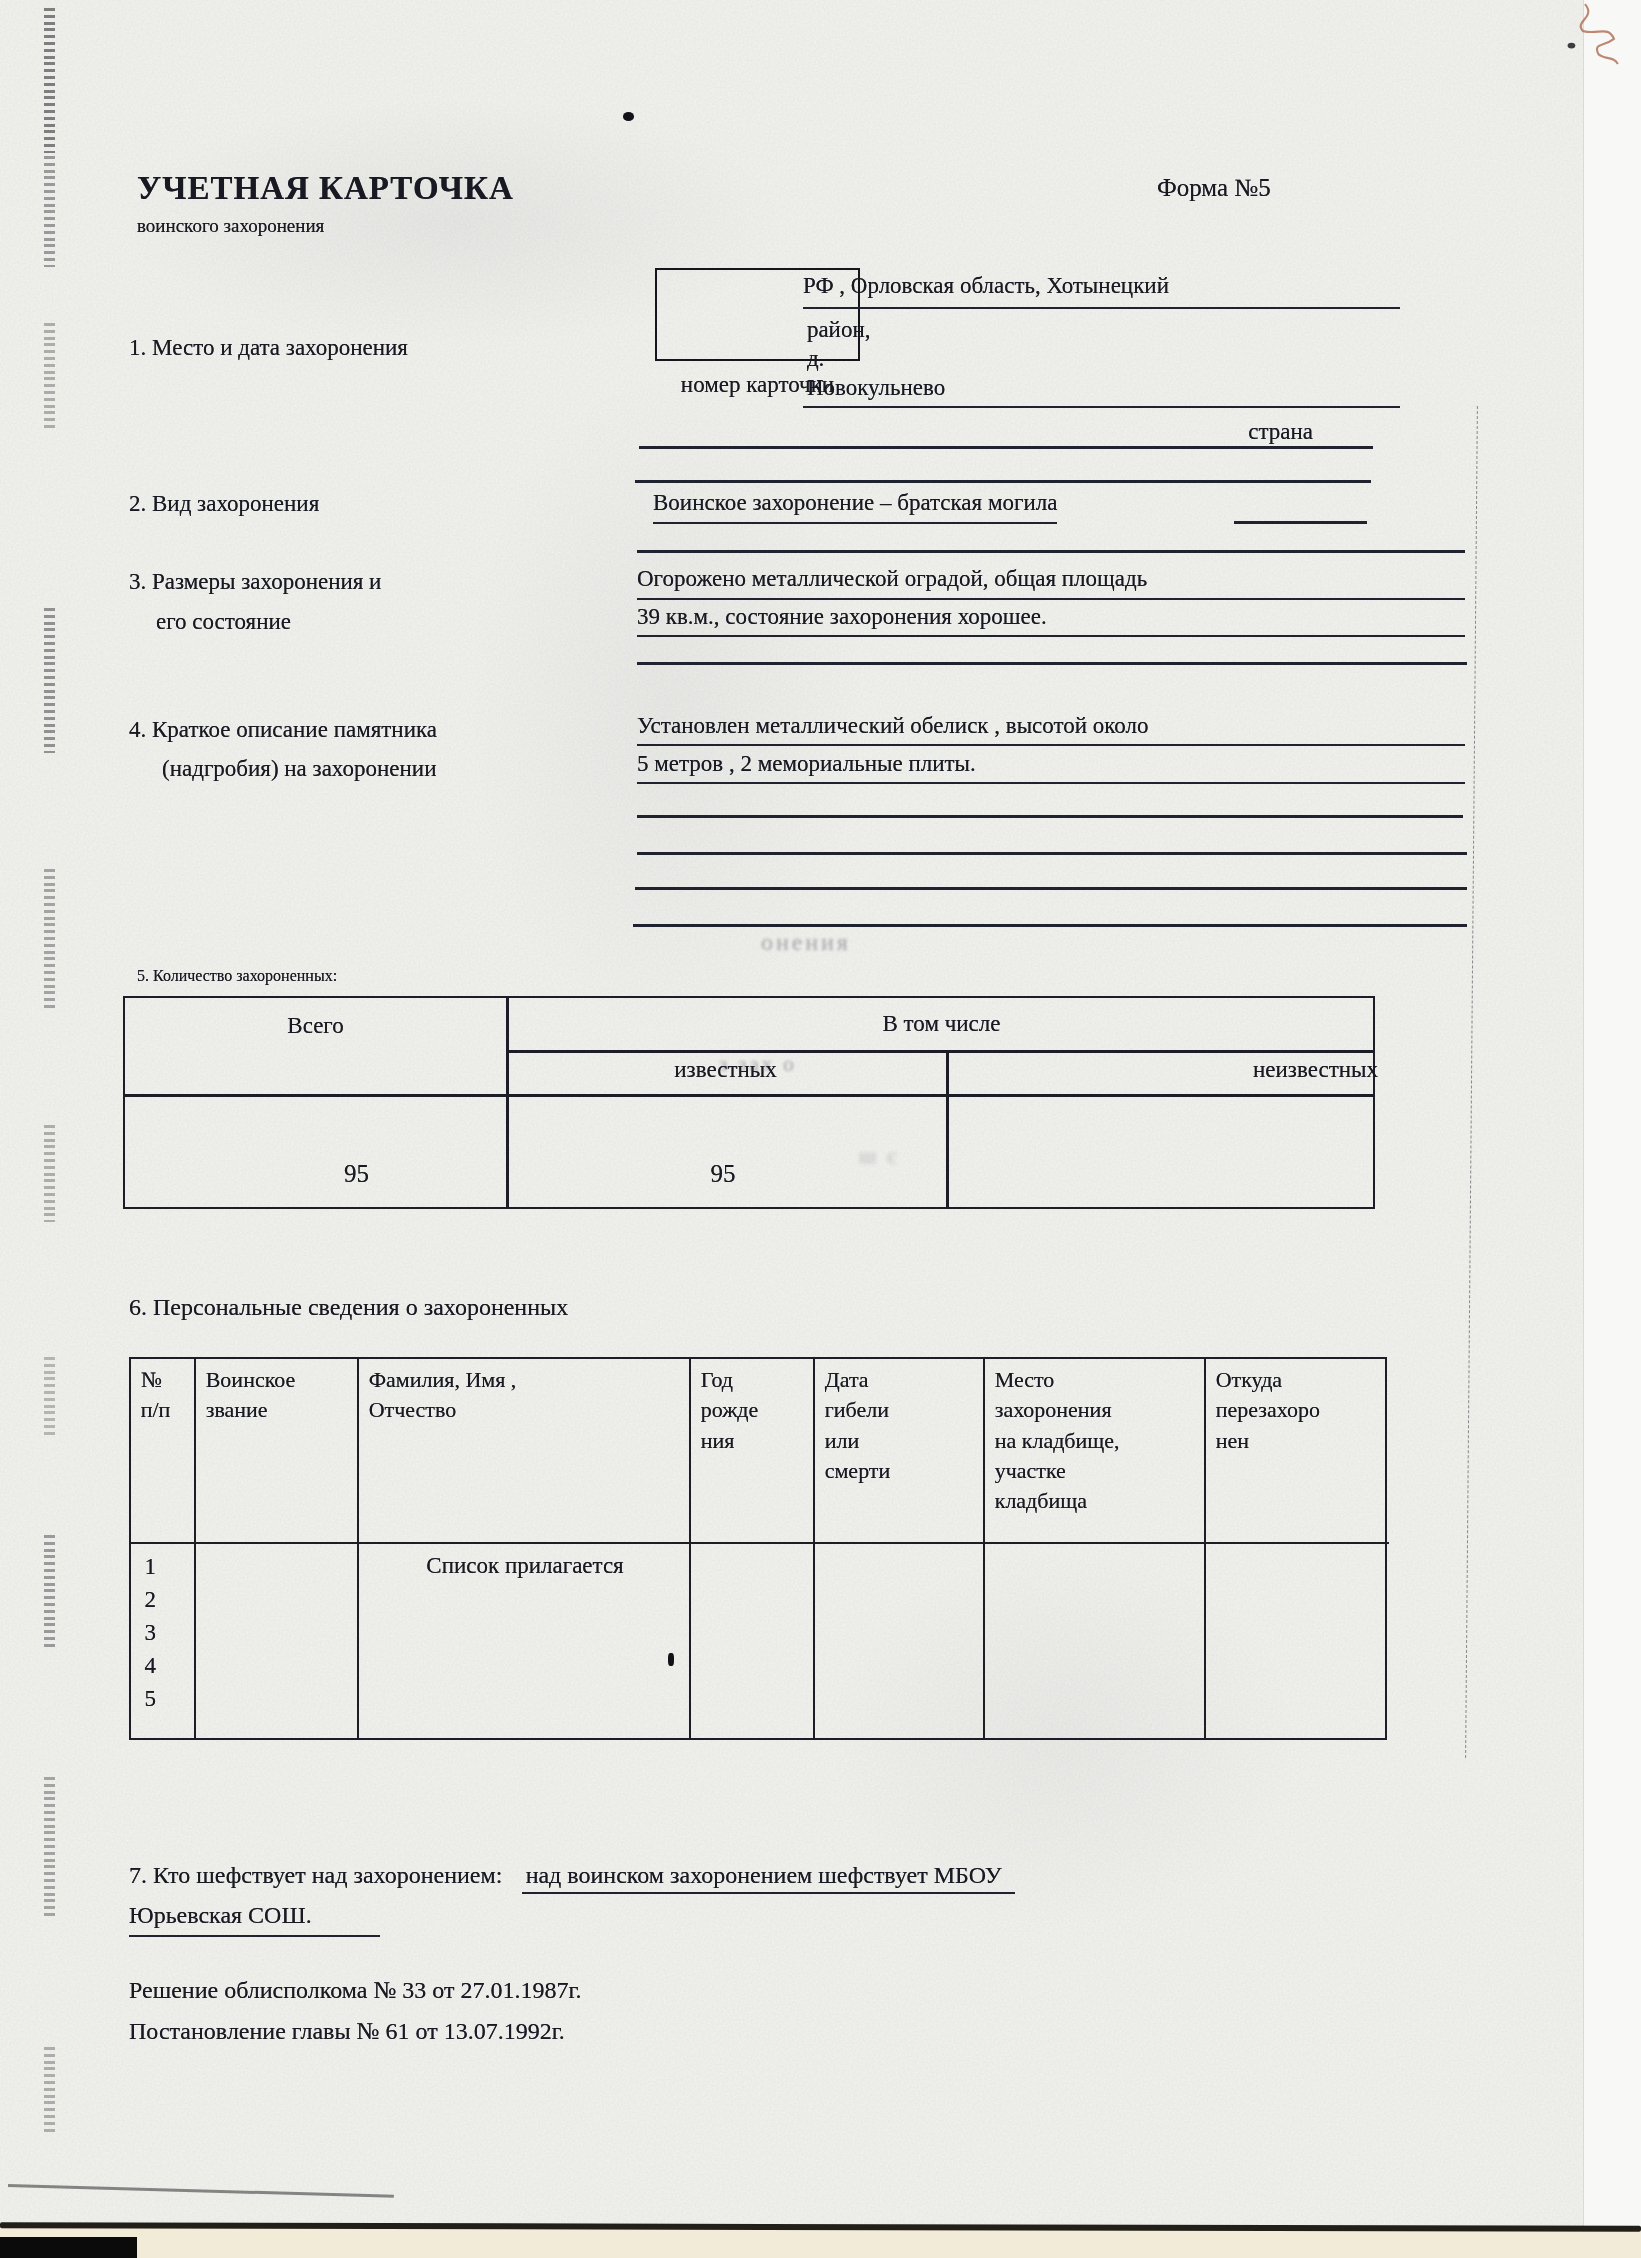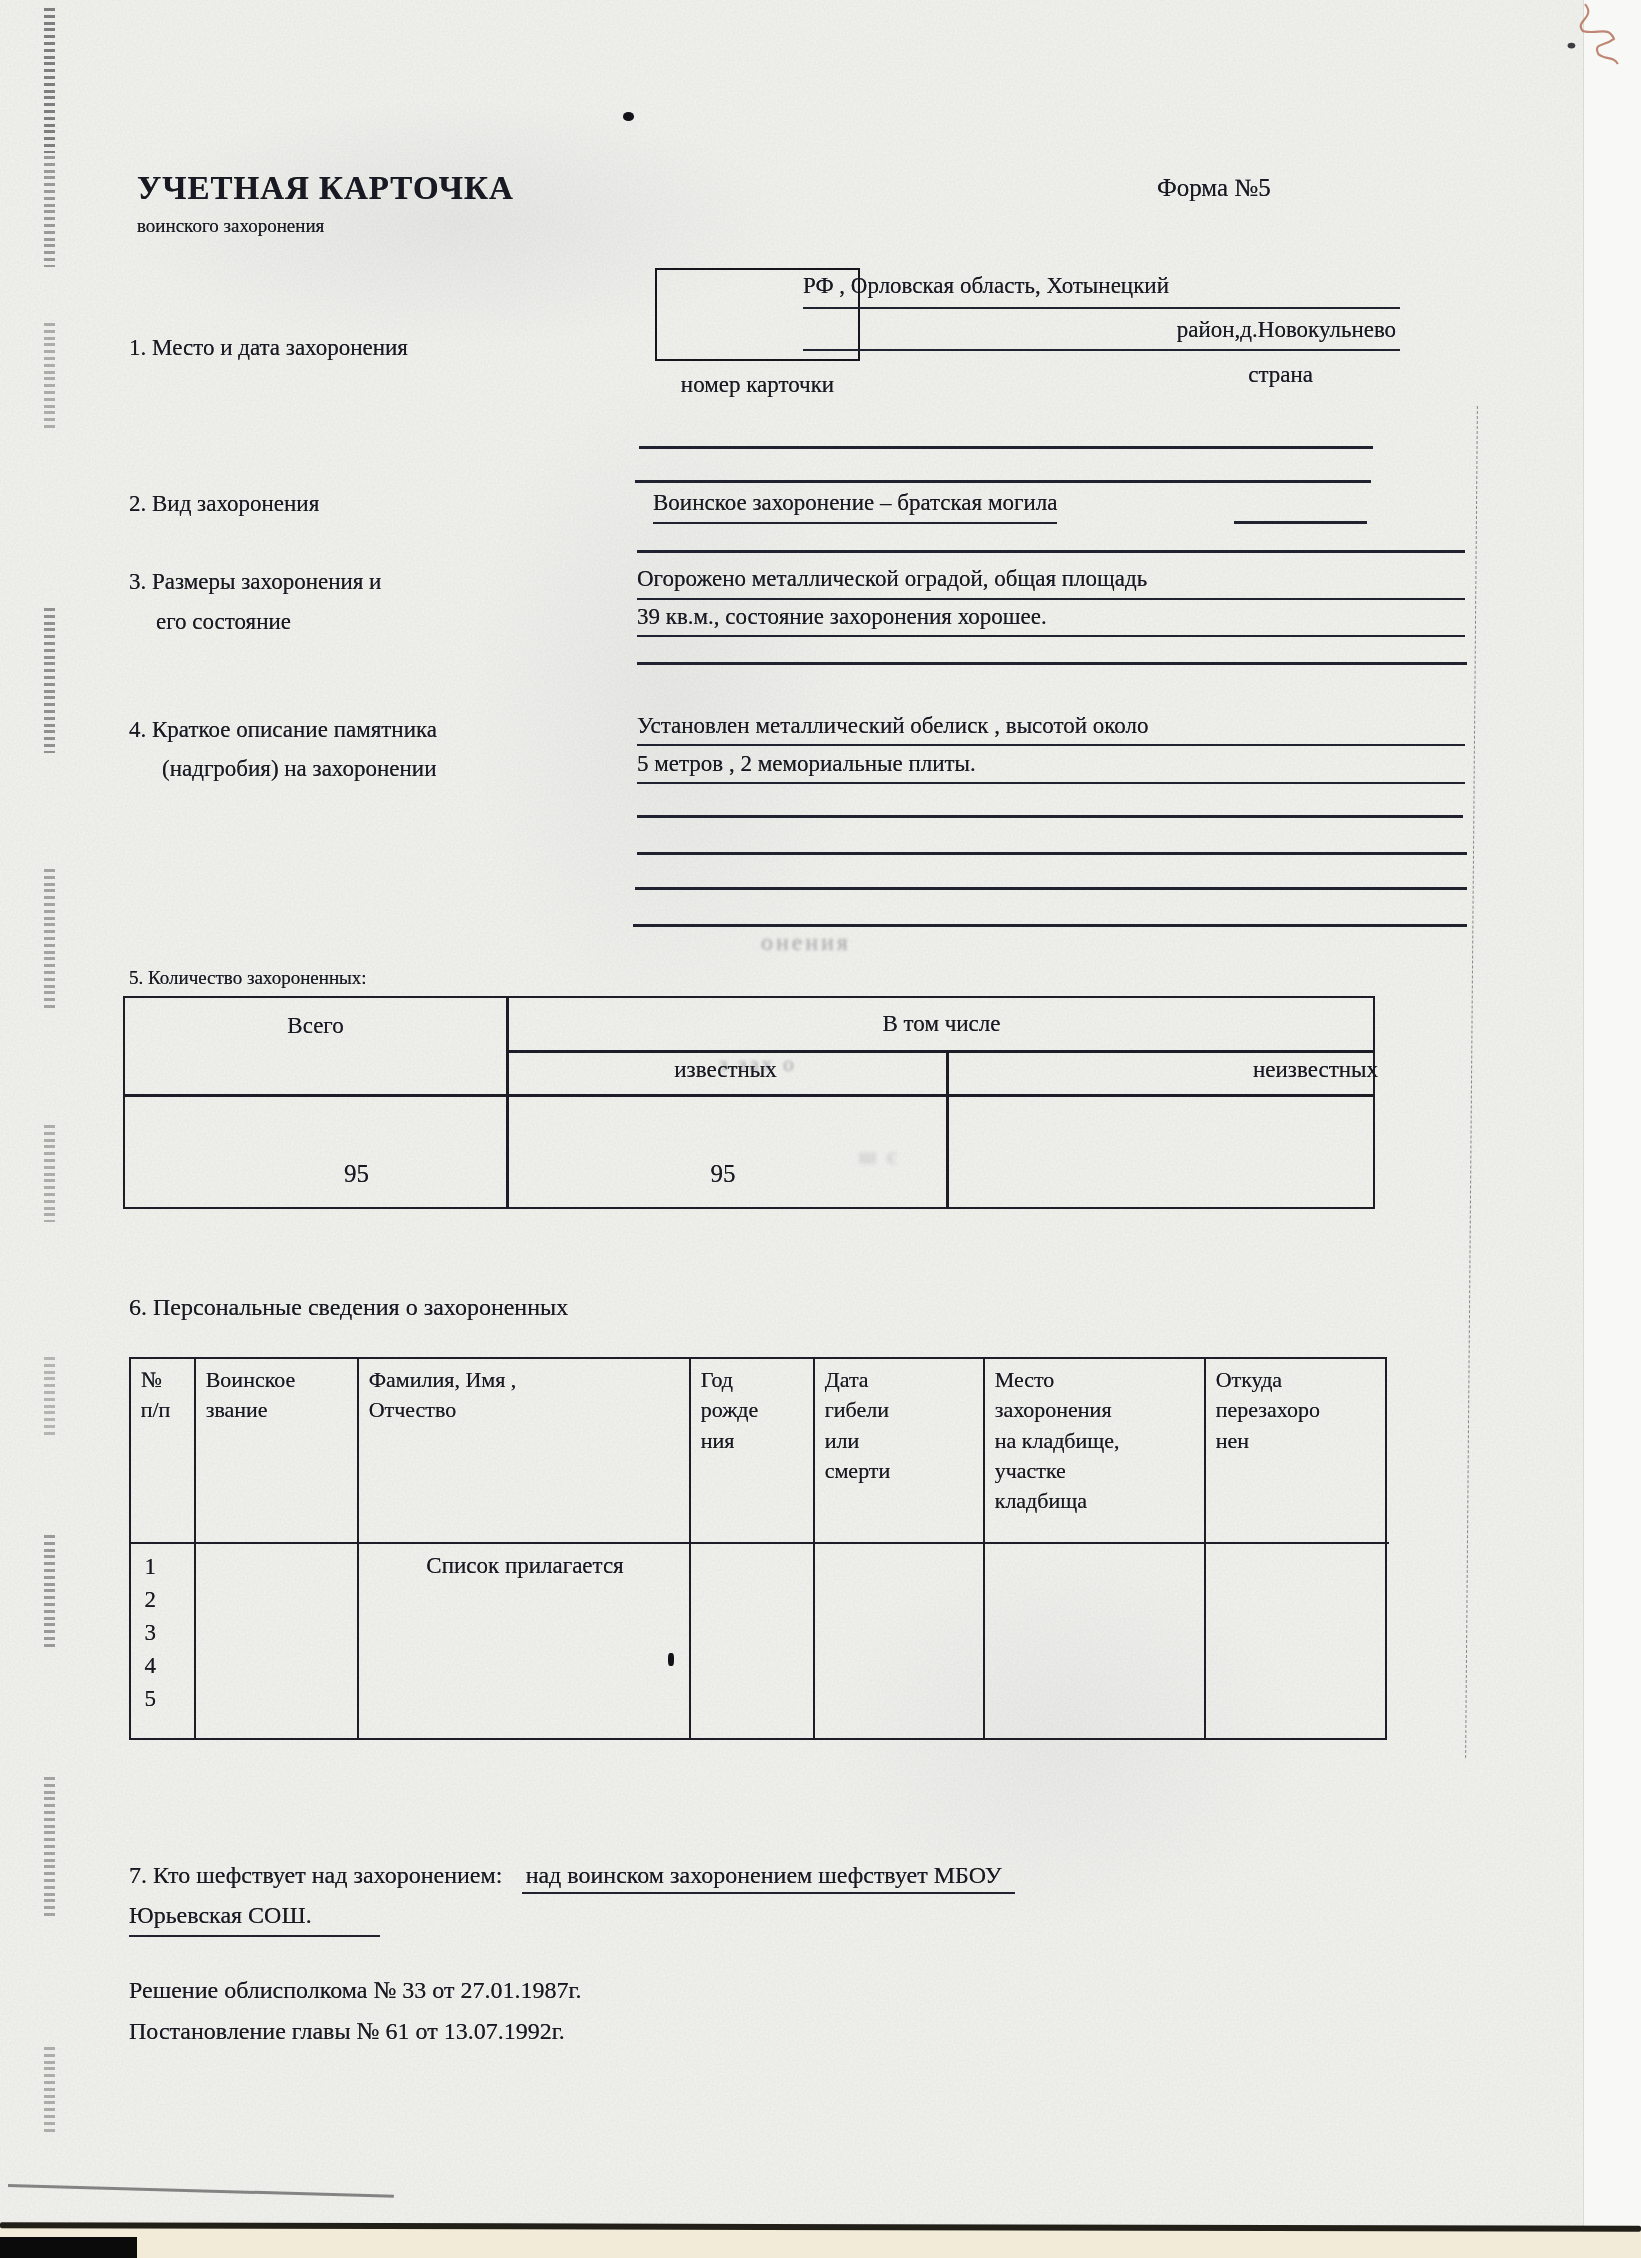--- a/index.html
+++ b/index.html
@@ -82,21 +82,21 @@
 
   <div class="abs txt title" style="left:137px;top:168px;">УЧЕТНАЯ КАРТОЧКА</div>
   <div class="abs txt subtitle" style="left:137px;top:214px;">воинского захоронения</div>
   <div class="abs txt formno" style="left:1157px;top:172px;">Форма №5</div>
 
   <div class="abs cardbox" style="left:655px;top:268px;width:205px;height:93px;"></div>
   <div class="abs txt lbl" style="left:637px;top:371px;width:241px;text-align:center;">номер карточки</div>
 
   <div class="abs" style="left:803px;top:272px;width:597px;">
     <div class="txt val u" style="padding-bottom:5.8px;">РФ , Орловская область, Хотынецкий</div>
-    <div class="u" style="display:flex;justify-content:flex-end;padding:7.7px 3.9px 3.9px 3.9px;">
+    <div class="u" style="display:flex;justify-content:flex-end;padding:7.7px 3.9px 3.9px 3.9px;flex-direction:column;">
       <span class="txt val">район,</span>
       <span class="txt val">д.</span>
       <span class="txt val">Новокульнево</span>
     </div>
     <div class="txt lbl" style="text-align:right;padding-right:87px;margin-top:9.7px;">страна</div>
   </div>
 
   <div class="abs txt lbl" style="left:129px;top:334px;">1. Место и дата захоронения</div>
   <div class="abs uline" style="left:639px;top:446px;width:734px;"></div>
   <div class="abs uline" style="left:635px;top:480px;width:736px;"></div>
@@ -115,21 +115,21 @@
   <div class="abs txt lbl" style="left:129px;top:716px;">4. Краткое описание памятника</div>
   <div class="abs txt lbl" style="left:162px;top:755px;">(надгробия) на захоронении</div>
   <div class="abs txt val u" style="left:637px;top:712px;width:828px;padding-bottom:2.9px;">Установлен металлический обелиск , высотой около</div>
   <div class="abs txt val u" style="left:637px;top:750px;width:828px;padding-bottom:2.9px;">5 метров , 2 мемориальные плиты.</div>
   <div class="abs uline" style="left:637px;top:815px;width:826px;"></div>
   <div class="abs uline" style="left:637px;top:852px;width:830px;"></div>
   <div class="abs uline" style="left:635px;top:887px;width:832px;"></div>
   <div class="abs uline" style="left:633px;top:924px;width:834px;"></div>
   <div class="ghost" style="left:761px;top:929px;">онения</div>
 
-  <div class="abs txt lbl" style="left:129px;top:966px;font-size:19px;">5. Количество захороненных:</div>
+  <div class="abs txt lbl" style="left:137px;top:966px;font-size:16px;">5. Количество захороненных:</div>
 
   <div class="abs" id="ctable">
     <div class="line" style="left:381px;top:0;width:2.5px;height:100%;"></div>
     <div class="line" style="left:381px;top:52px;right:0;height:2.5px;"></div>
     <div class="line" style="left:0;top:96px;right:0;height:2.5px;"></div>
     <div class="line" style="left:821px;top:52px;width:2.5px;bottom:0;"></div>
     <div class="abs txt val" style="left:0;top:13.5px;width:381px;text-align:center;">Всего</div>
     <div class="abs txt val" style="left:381px;top:11.6px;width:871px;text-align:center;">В том числе</div>
     <div class="abs txt val" style="left:381px;top:58px;width:439px;text-align:center;">известных</div>
     <div class="abs txt val" style="left:821px;top:58px;width:432px;text-align:right;">неизвестных</div>

